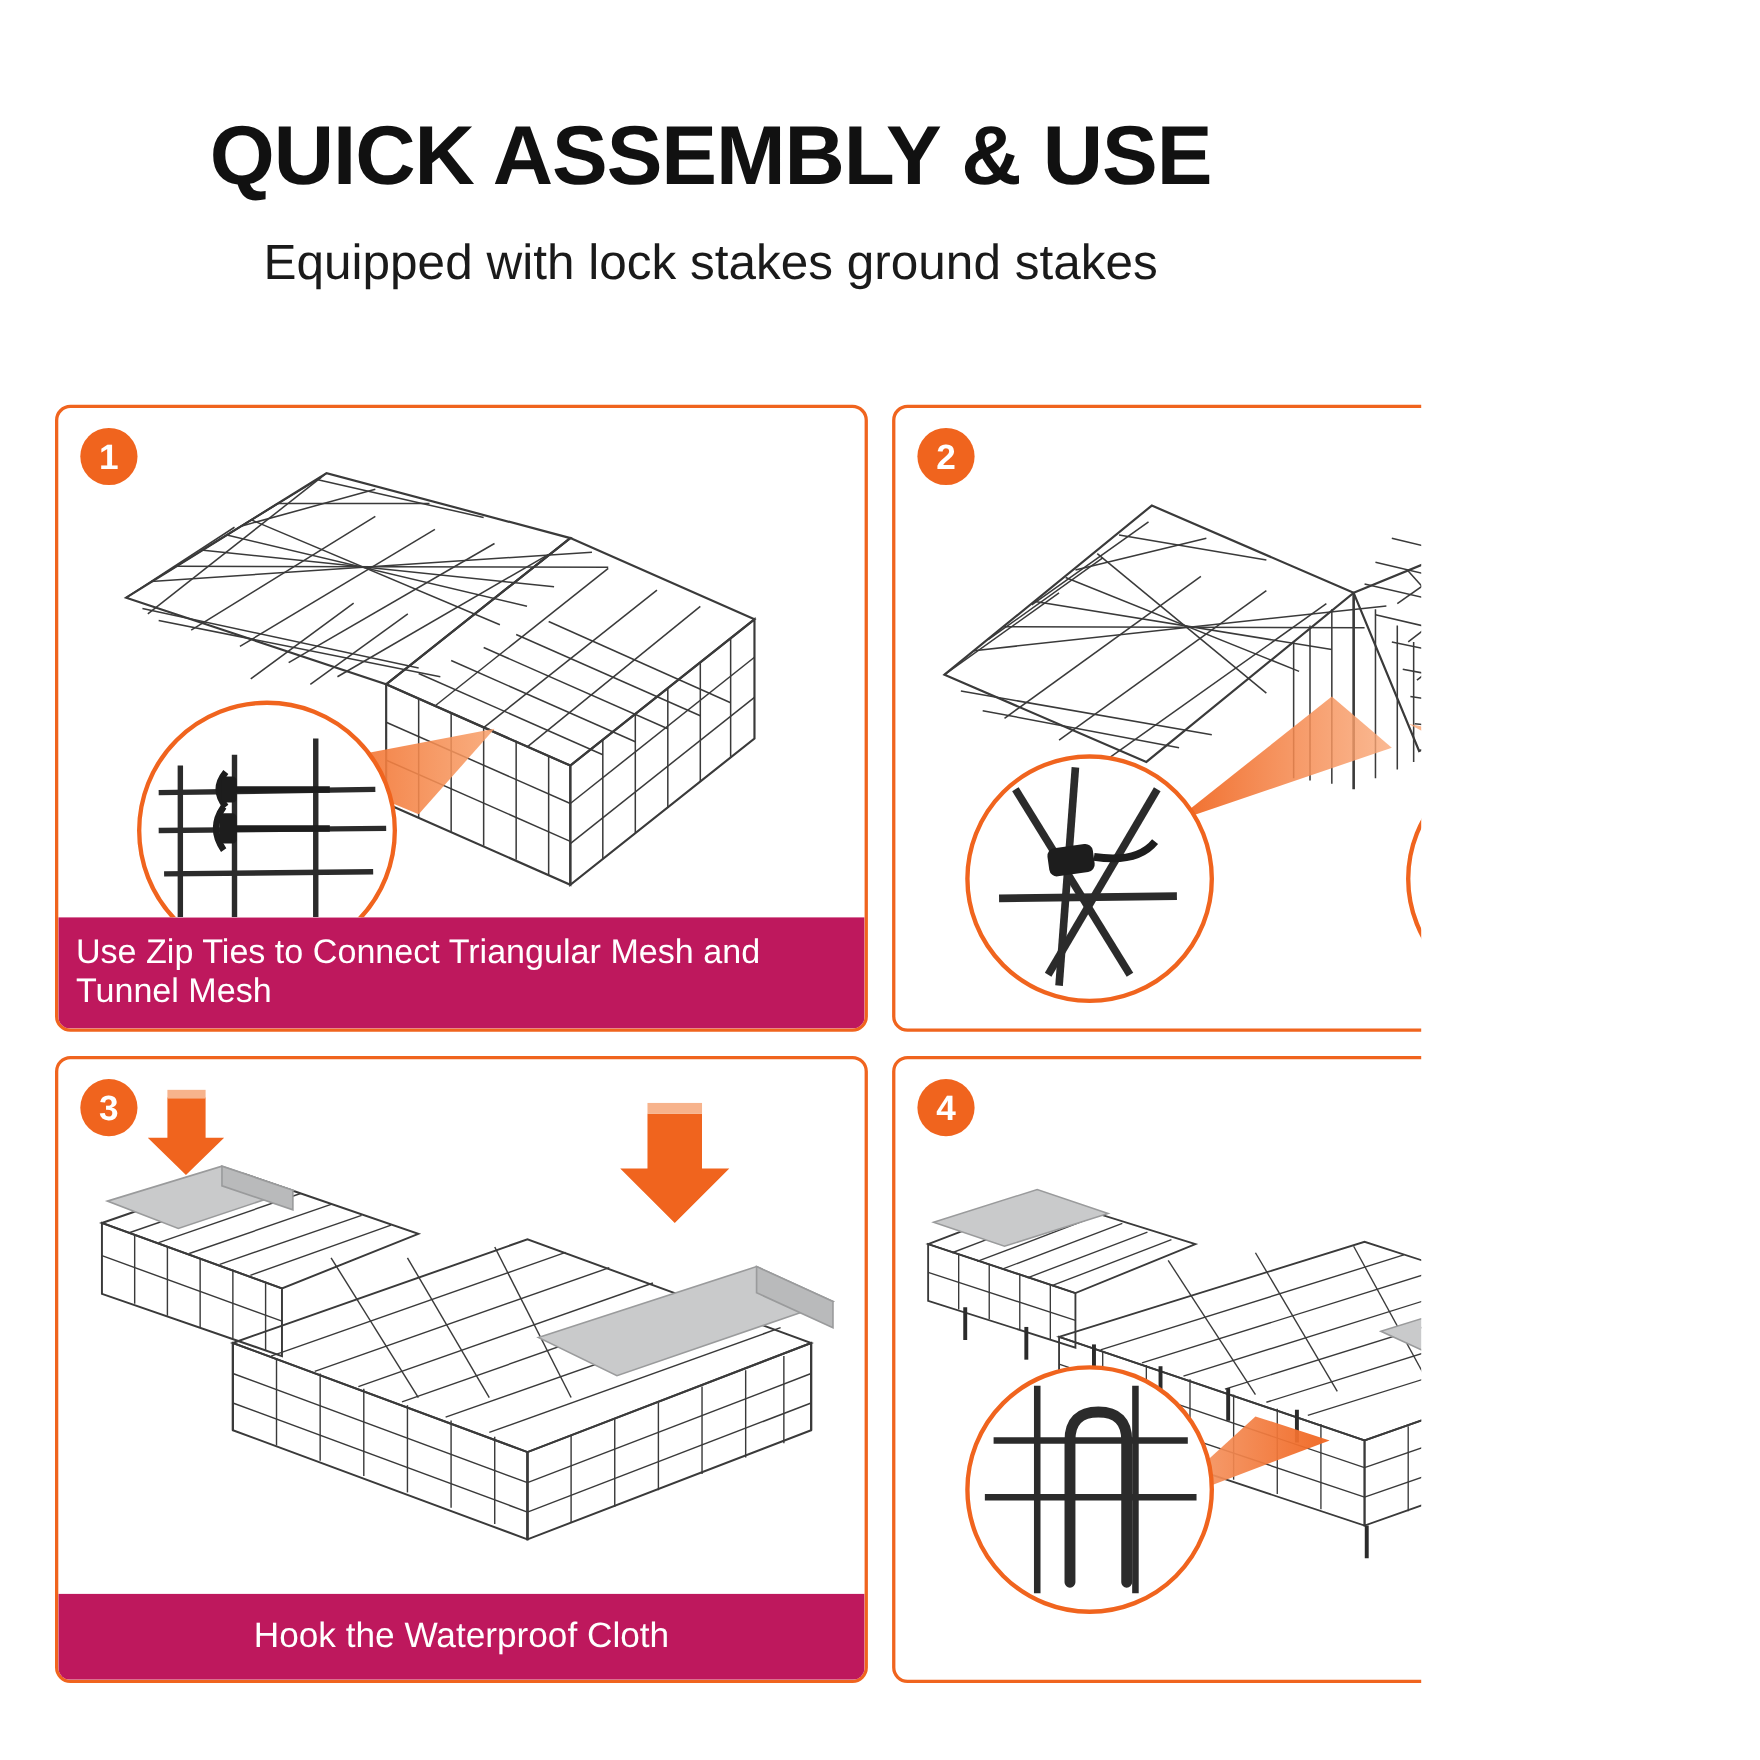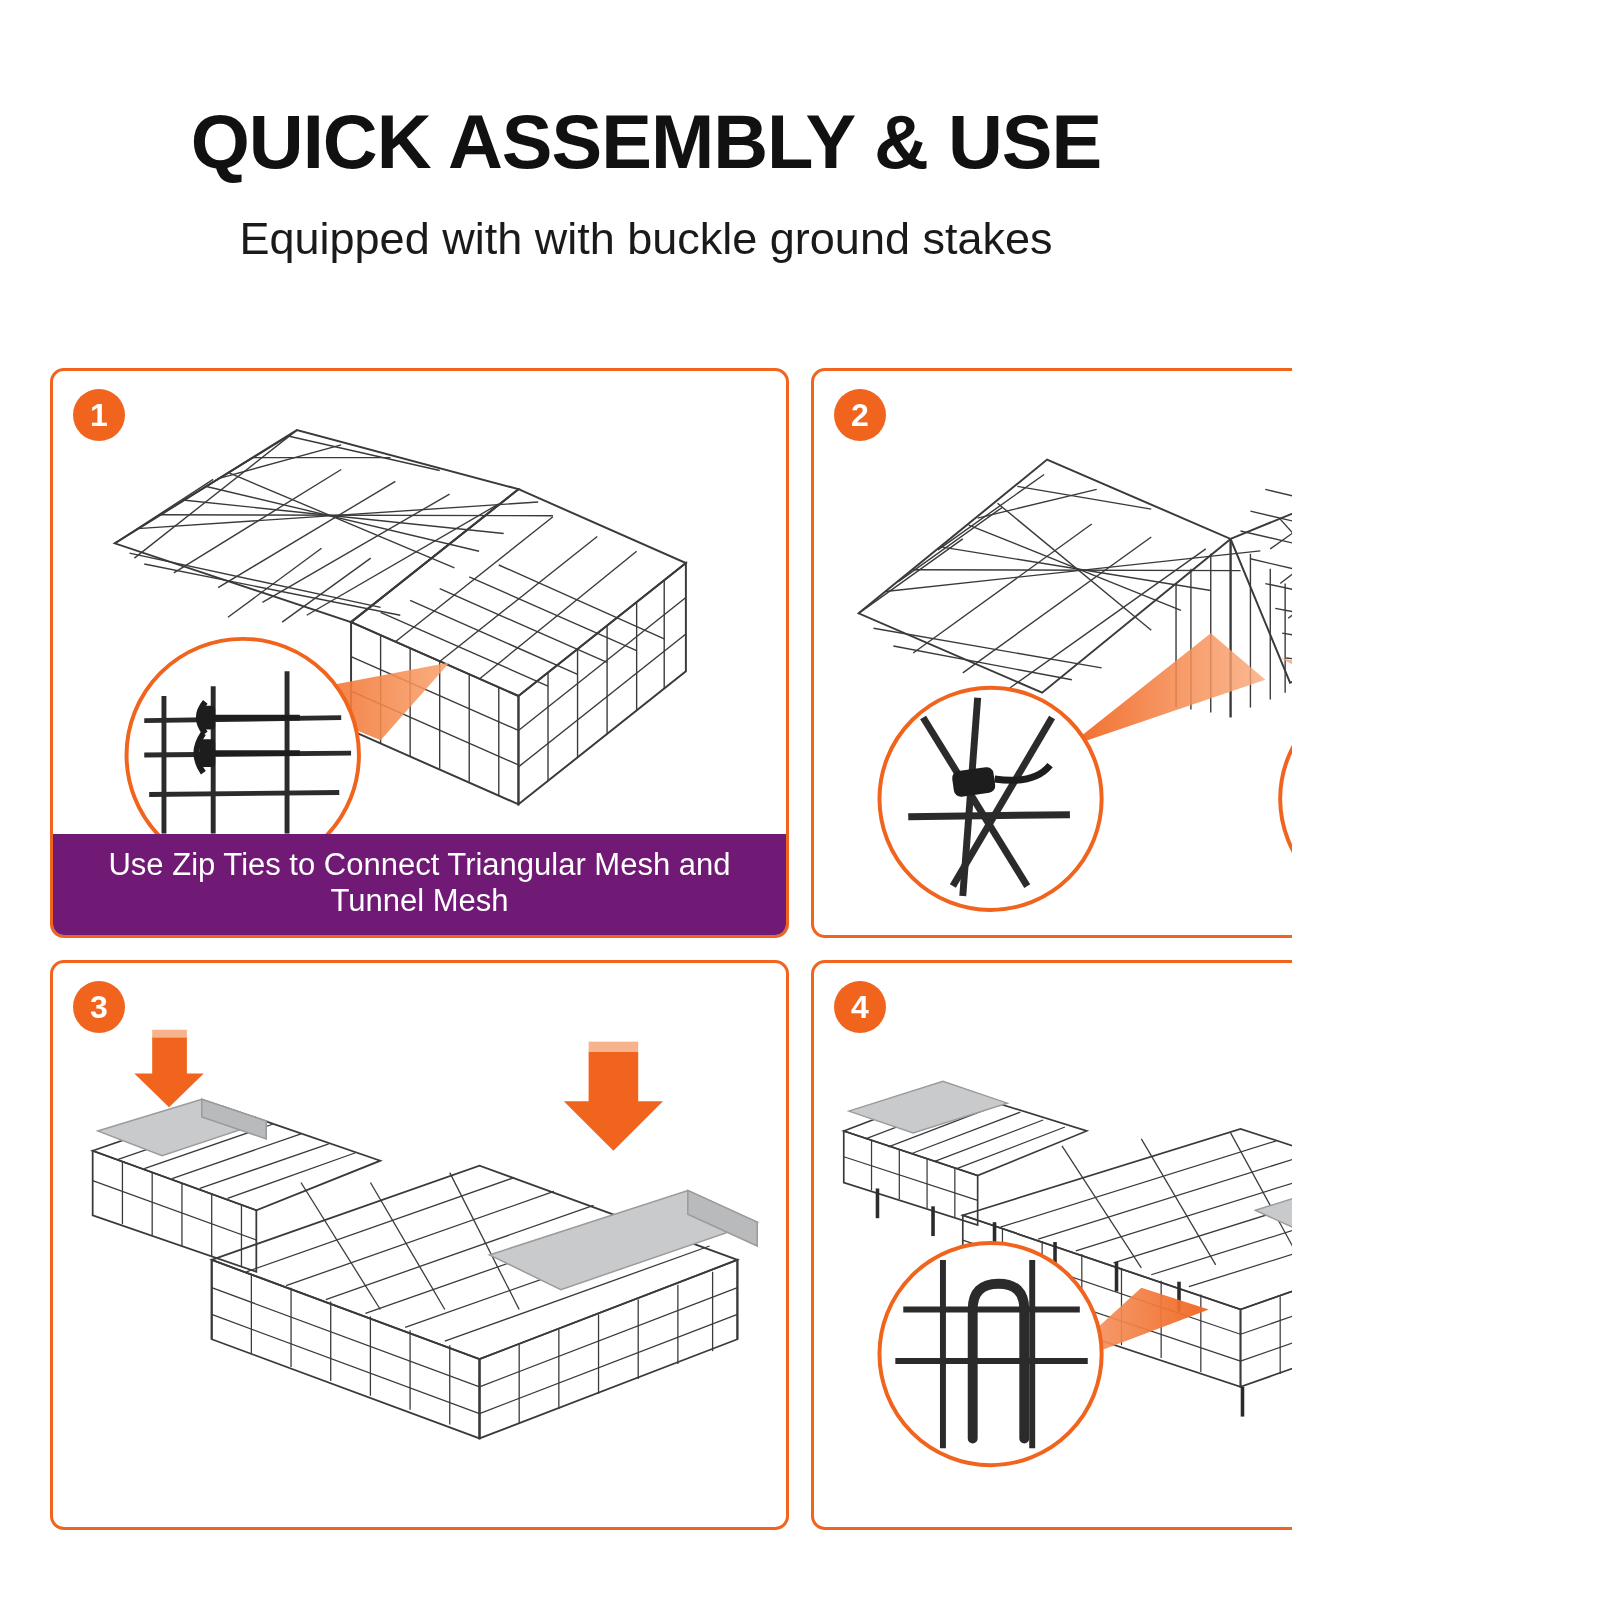--- a/index.html
+++ b/index.html
@@ -68,44 +68,43 @@
     background: #f0641e;
     color: #fff;
     font-size: 32px;
     font-weight: bold;
     display: flex;
     align-items: center;
     justify-content: center;
     z-index: 6;
   }
   .caption {
-    background: #701a75;
+    background: #be185d;
     color: #ffffff;
-    text-align: center;
     font-size: 31px;
     line-height: 1.18;
     padding: 13px 16px 15px 16px;
     display: flex;
     align-items: center;
     justify-content: center;
     min-height: 96px;
   }
   .caption.single { min-height: 78px; font-size: 32px; }
   .fig { position: absolute; inset: 0; }
   .fig svg { width: 100%; height: 100%; display: block; }
   .callout-circle { }
 </style>
 </head>
 <body>
 
 <div class="page">
 
   <div class="header">
     <h1 class="title">QUICK ASSEMBLY &amp; USE</h1>
-    <div class="subtitle">Equipped with with buckle ground stakes</div>
+    <div class="subtitle">Equipped with lock stakes ground stakes</div>
   </div>
 
   <div class="grid">
 
     <div class="card">
       <div class="card-figure">
         <div class="badge">1</div>
         <div class="fig">
           <svg viewBox="0 0 739 470" preserveAspectRatio="xMidYMid meet">
             <defs>
@@ -387,20 +386,21 @@
 
             <g>
               <polygon points="100,25 135,25 135,62 152,62 117,96 82,62 100,62" fill="#f0641e"></polygon>
               <polygon points="540,40 590,40 590,90 615,90 565,140 515,90 540,90" fill="#f0641e"></polygon>
               <rect x="100" y="18" width="35" height="8" fill="#f7b38c"></rect>
               <rect x="540" y="30" width="50" height="10" fill="#f7b38c"></rect>
             </g>
           </svg>
         </div>
       </div>
+      <div class="caption single">Hook the Waterproof Cloth</div>
     </div>
 
     <div class="card">
       <div class="card-figure">
         <div class="badge">4</div>
         <div class="fig">
           <svg viewBox="0 0 739 470" preserveAspectRatio="xMidYMid meet">
             <defs>
               <clipPath id="c4">
                   <rect x="0" y="0" width="739" height="470"></rect>

